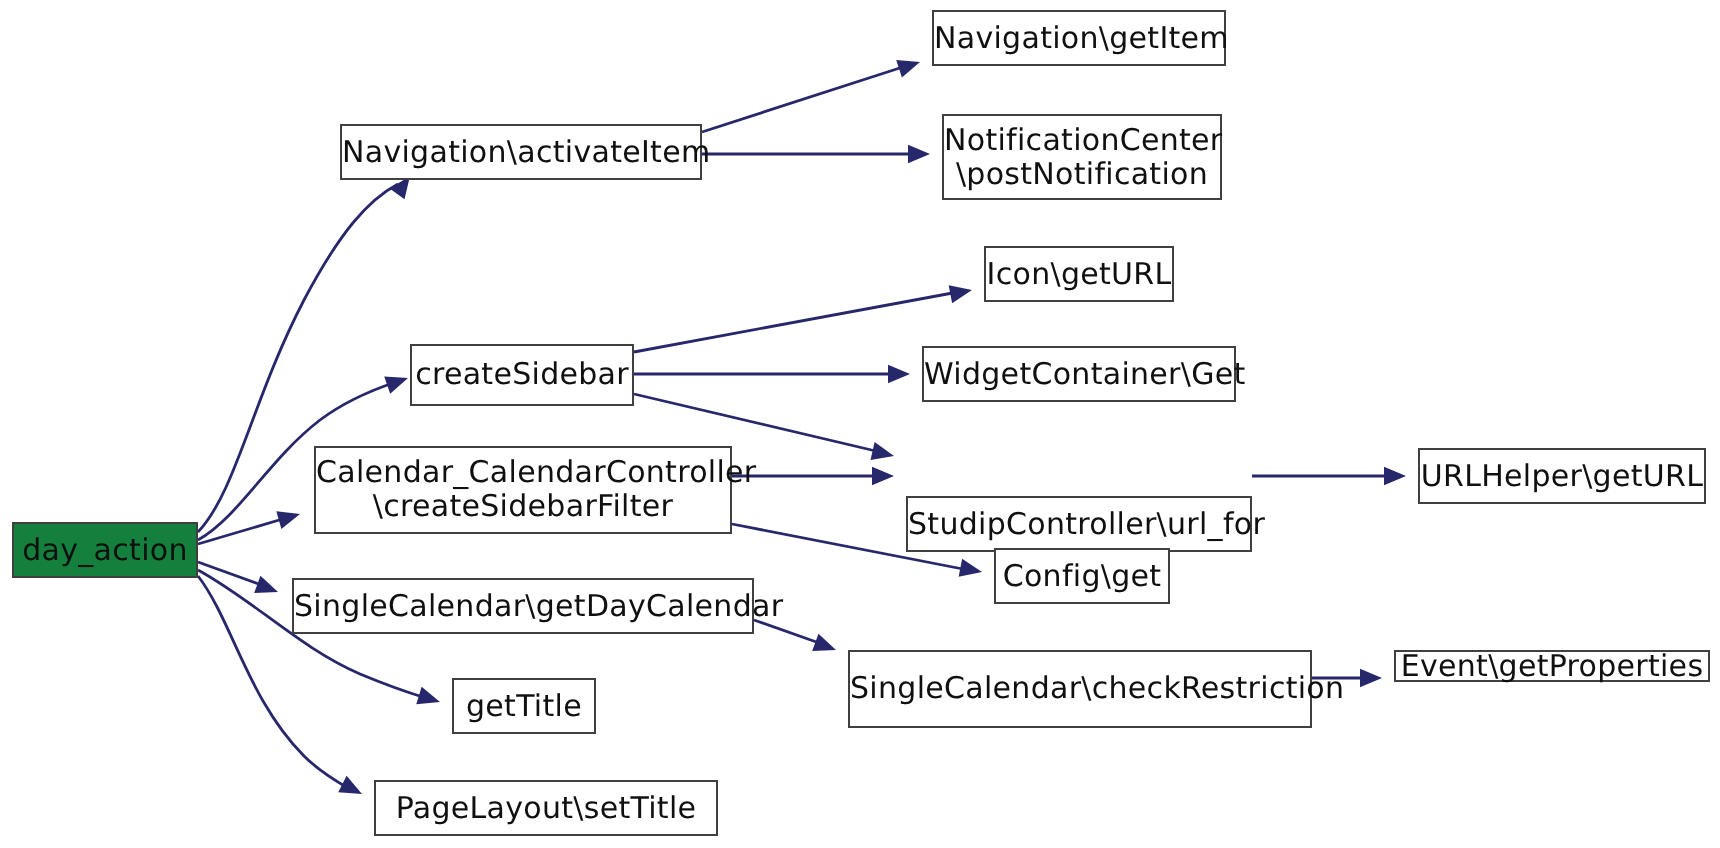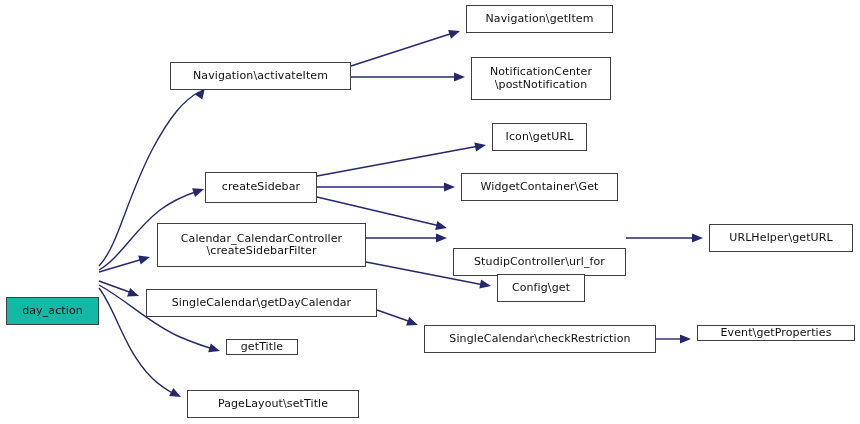--- a/index.html
+++ b/index.html
@@ -28,29 +28,28 @@
     position: absolute;
     box-sizing: border-box;
     border: 1px solid #404040;
     background: #ffffff;
     color: #101010;
     display: flex;
     align-items: center;
     justify-content: center;
     text-align: center;
     line-height: 1.12;
-    font-size: 11px;
+    font-size: 15px;
     white-space: pre;
     letter-spacing: 0.01em;
     z-index: 2;
   }
   .gnode.current {
-    background: #14b8a6;
+    background: #15803d;
     border-color: #404040;
-    margin-top: 36px;
   }
   .gnode .nlabel {
     display: block;
     width: 100%;
     padding: 0 2px;
   }
 </style>
 </head>
 <body>
 
@@ -97,18 +96,18 @@
 \postNotification</span></div>
       <div class="gnode" title="createSidebar" style="left: 205px; top: 172px; width: 112px; height: 31px;"><span class="nlabel">createSidebar</span></div>
       <div class="gnode" title="Icon\create" style="left: 492px; top: 123px; width: 95px; height: 28px;"><span class="nlabel">Icon\getURL</span></div>
       <div class="gnode" title="WidgetContainer\Get" style="left: 461px; top: 173px; width: 157px; height: 28px;"><span class="nlabel">WidgetContainer\Get</span></div>
       <div class="gnode" title="Calendar_CalendarController\createSidebarFilter" style="left: 157px; top: 223px; width: 209px; height: 44px;"><span class="nlabel">Calendar_CalendarController
 \createSidebarFilter</span></div>
       <div class="gnode" title="StudipController\url_for" style="left: 453px; top: 224px; width: 173px; height: 28px; margin-top: 24px;"><span class="nlabel">StudipController\url_for</span></div>
       <div class="gnode" title="URLHelper\getURL" style="left: 709px; top: 224px; width: 144px; height: 28px;"><span class="nlabel">URLHelper\getURL</span></div>
       <div class="gnode" title="Config\get" style="left: 497px; top: 274px; width: 88px; height: 28px;"><span class="nlabel">Config\get</span></div>
       <div class="gnode" title="SingleCalendar\getDayCalendar" style="left: 146px; top: 289px; width: 231px; height: 28px;"><span class="nlabel">SingleCalendar\getDayCalendar</span></div>
-      <div class="gnode" title="SingleCalendar\checkRestriction" style="left: 424px; top: 325px; width: 232px; height: 28px;"><span class="nlabel">SingleCalendar\checkRestriction</span></div>
+      <div class="gnode" title="SingleCalendar\checkRestriction" style="left: 424px; top: 325px; width: 232px; height: 39px;"><span class="nlabel">SingleCalendar\checkRestriction</span></div>
       <div class="gnode" title="Event\getProperties" style="left: 697px; top: 325px; width: 158px; height: 16px;"><span class="nlabel">Event\getProperties</span></div>
-      <div class="gnode" title="getTitle" style="left: 226px; top: 339px; width: 72px; height: 16px;"><span class="nlabel">getTitle</span></div>
+      <div class="gnode" title="getTitle" style="left: 226px; top: 339px; width: 72px; height: 28px;"><span class="nlabel">getTitle</span></div>
       <div class="gnode" title="PageLayout\setTitle" style="left: 187px; top: 390px; width: 172px; height: 28px;"><span class="nlabel">PageLayout\setTitle</span></div>
     </div>
 </div>
 
 </body></html>

